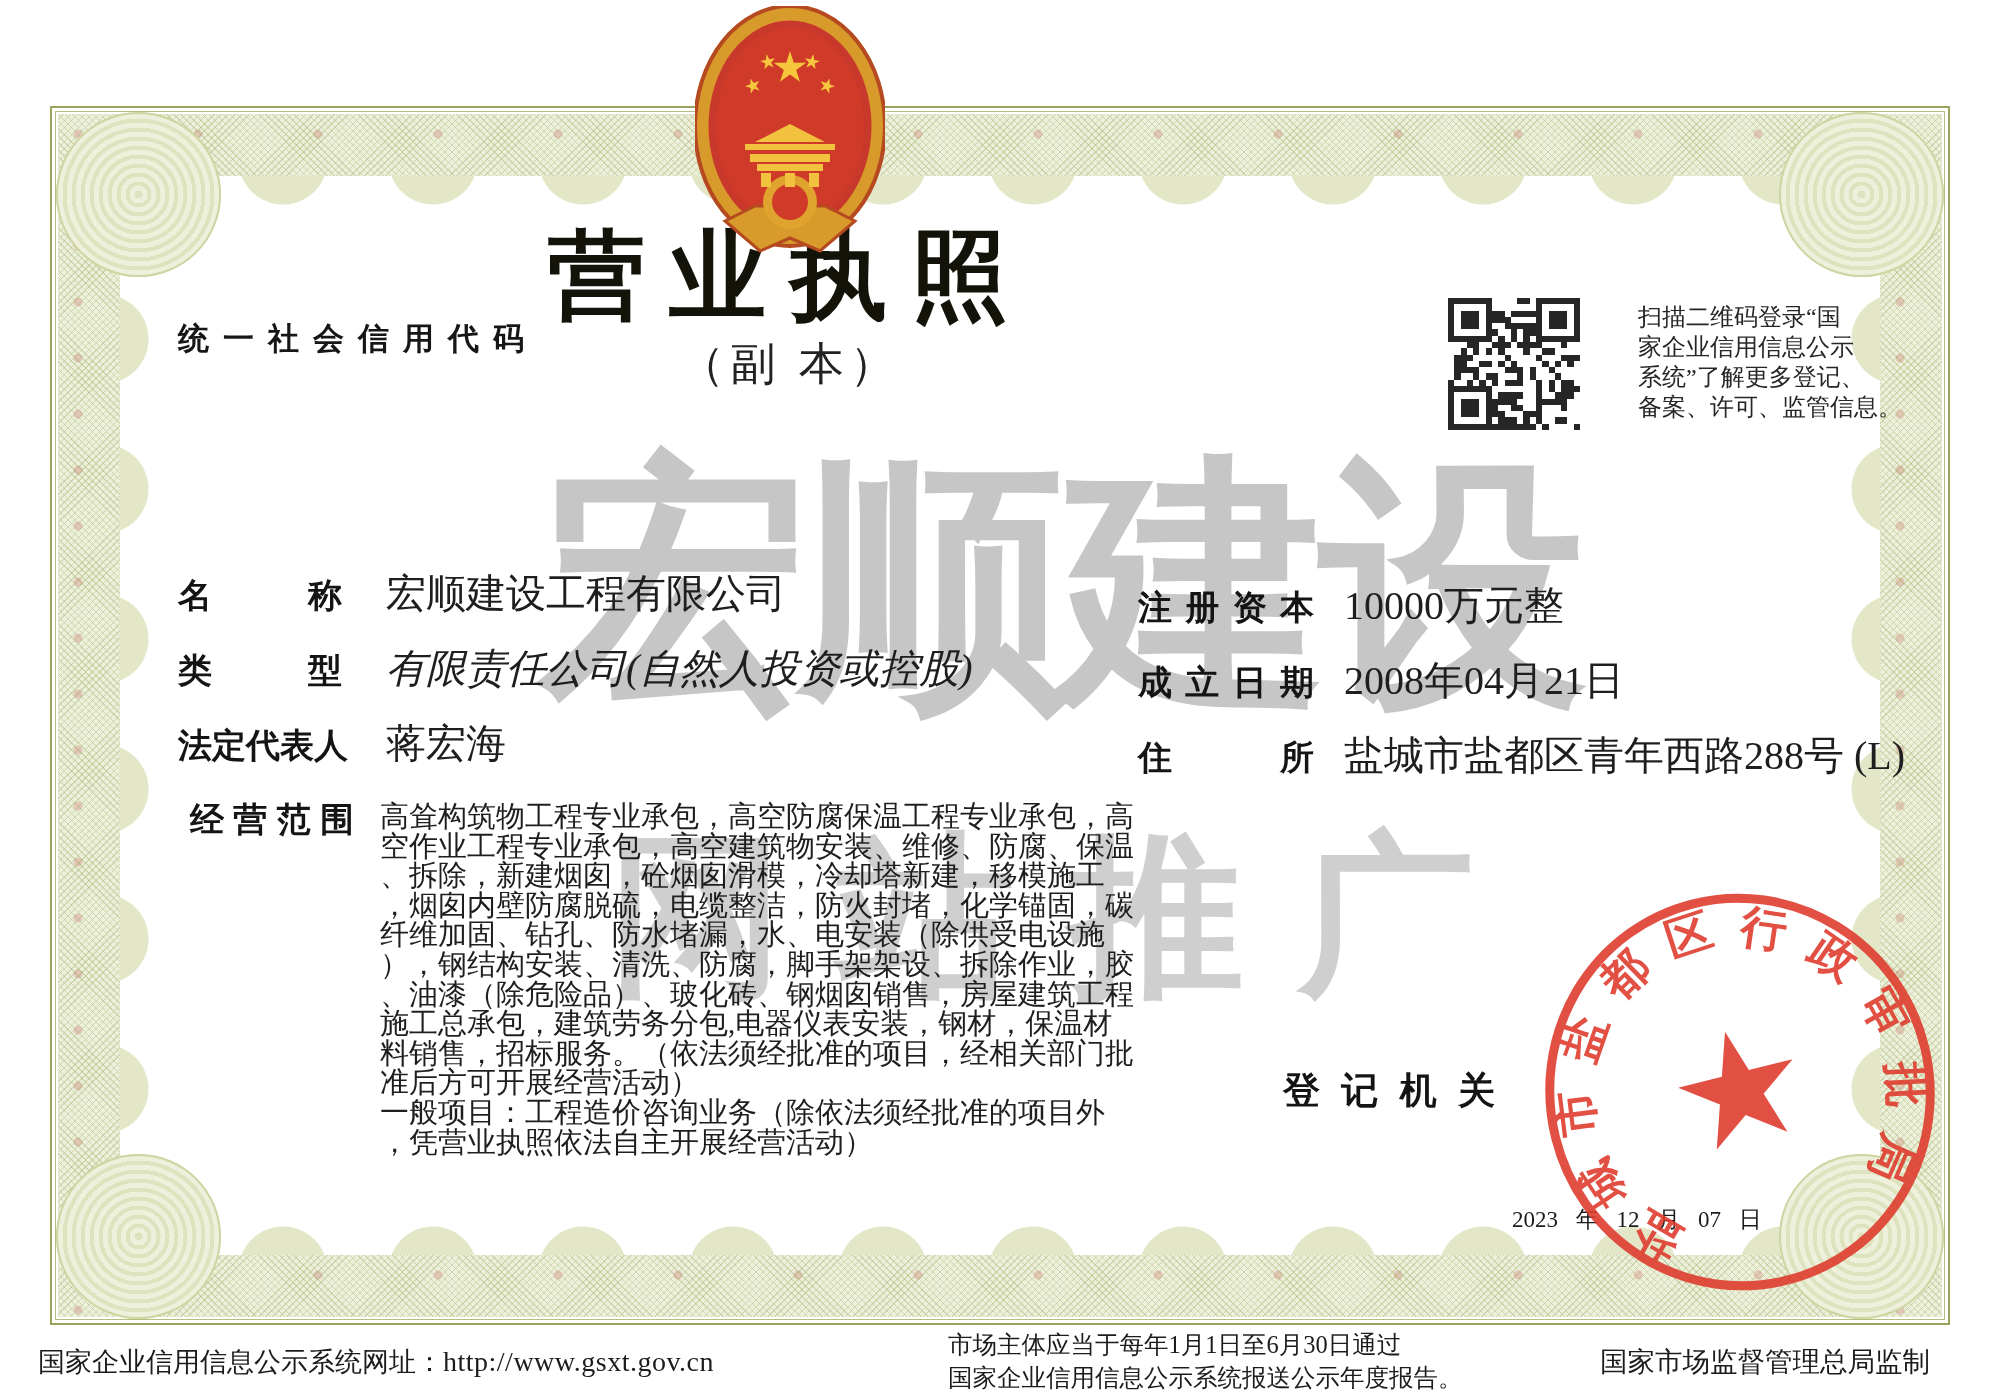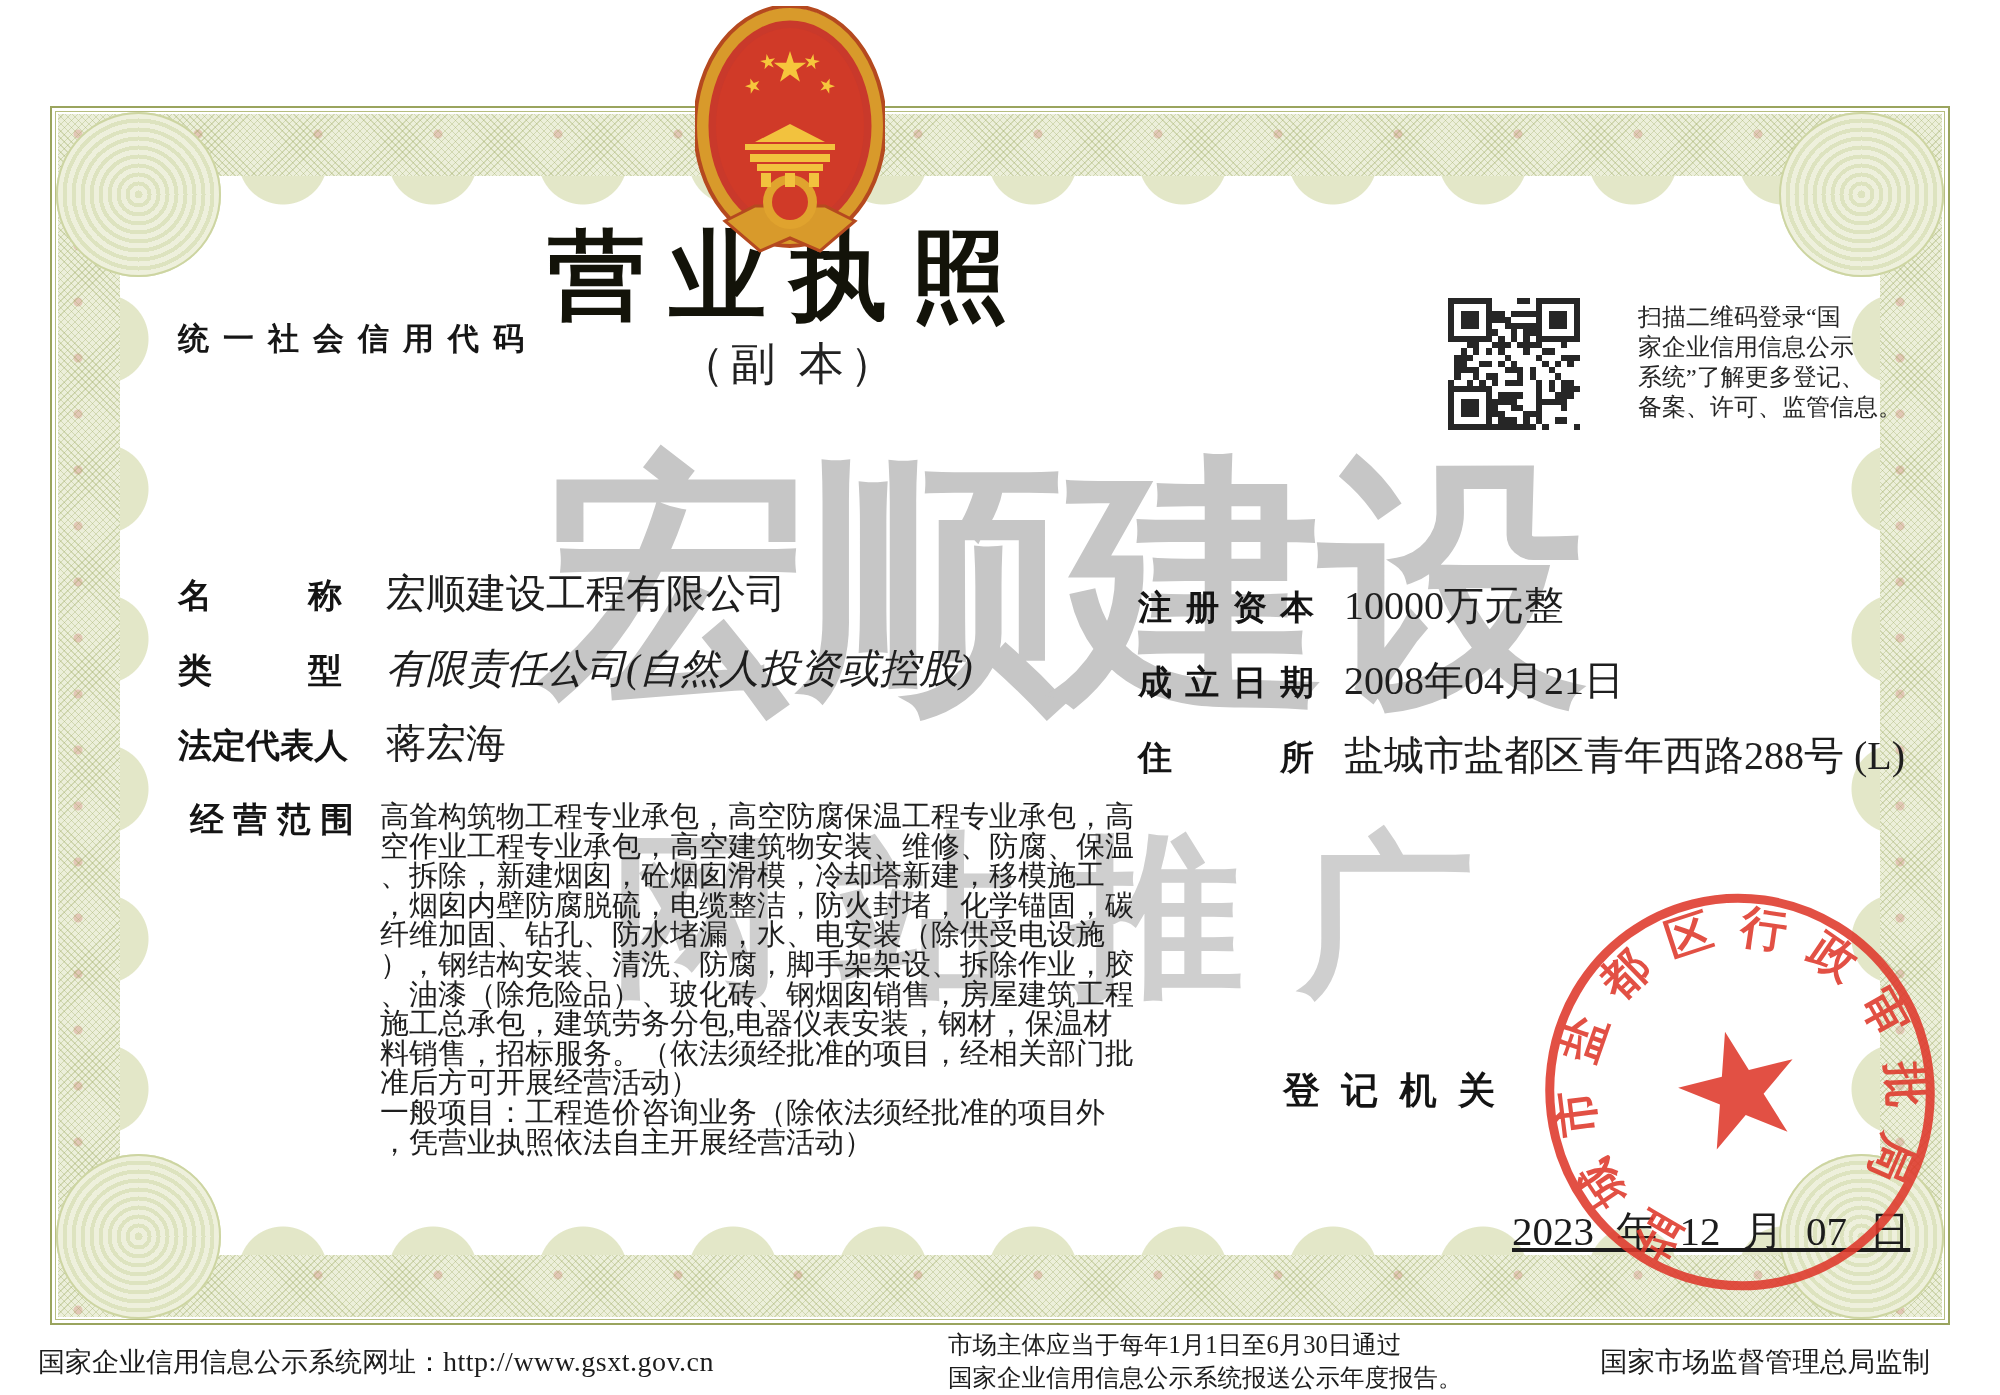--- a/index.html
+++ b/index.html
@@ -68,21 +68,21 @@
   .flabel{font-family:"Liberation Sans",sans-serif;font-weight:bold;font-size:34px;
     color:#141414;display:inline-block;text-align:justify;text-align-last:justify;
     white-space:nowrap;}
   .flabel.left{width:164px;}
   .flabel.right{width:176px;}
   .fvalue{font-size:40px;color:#1e1e1e;}
   .scope-text{left:380px;top:802px;width:762px;font-size:29px;line-height:29.6px;
     white-space:pre-line;color:#1e1e1e;}
 
   .reg-label{left:1283px;top:1066px;width:212px;font-size:37px;}
-  .reg-date{left:1512px;top:1204px;font-size:41px;word-spacing:12px;white-space:nowrap;text-decoration:underline;}
+  .reg-date{left:1512px;top:1204px;font-size:23px;word-spacing:12px;white-space:nowrap;}
 
   .seal{left:1535px;top:885px;width:410px;height:415px;z-index:4;}
   .emblem{left:695px;top:6px;width:190px;height:250px;z-index:3;}
   .footer-left{left:38px;top:1344px;font-size:27px;white-space:nowrap;}
   .footer-left .url{font-size:28px;letter-spacing:.5px;}
   .footer-center{left:948px;top:1328px;font-size:24.5px;line-height:33px;white-space:pre-line;}
   .footer-right{left:1600px;top:1344px;font-size:27.5px;white-space:nowrap;}
 </style>
 </head>
 <body>

